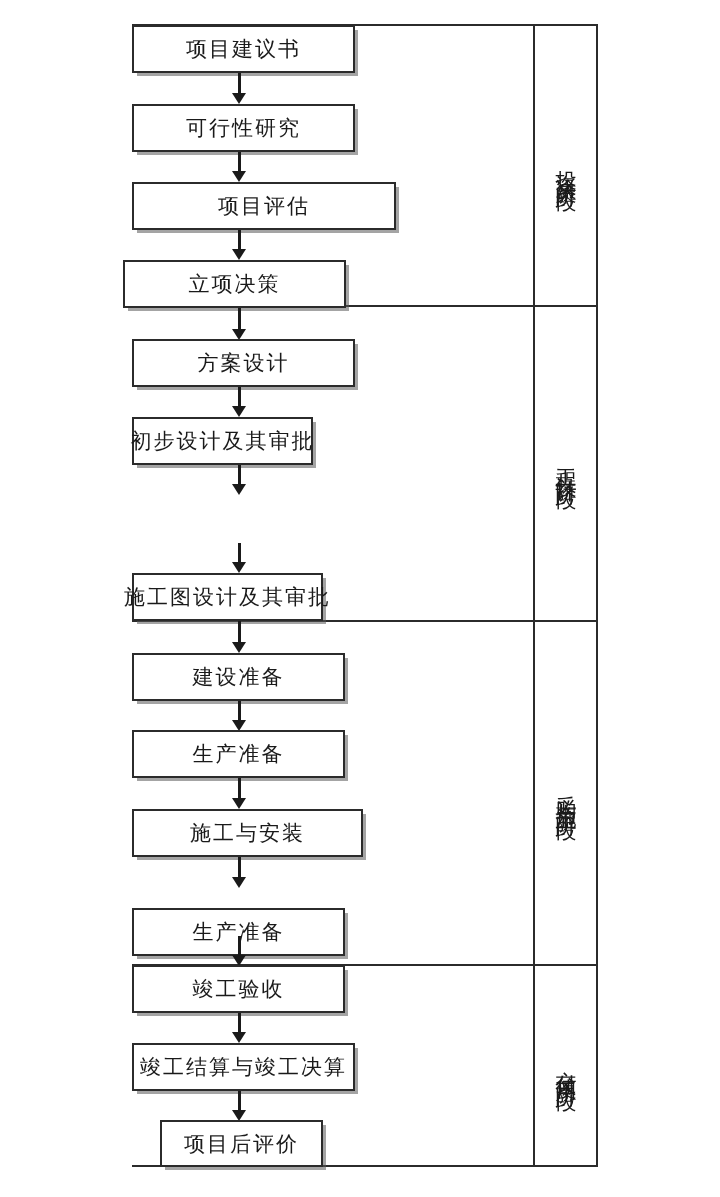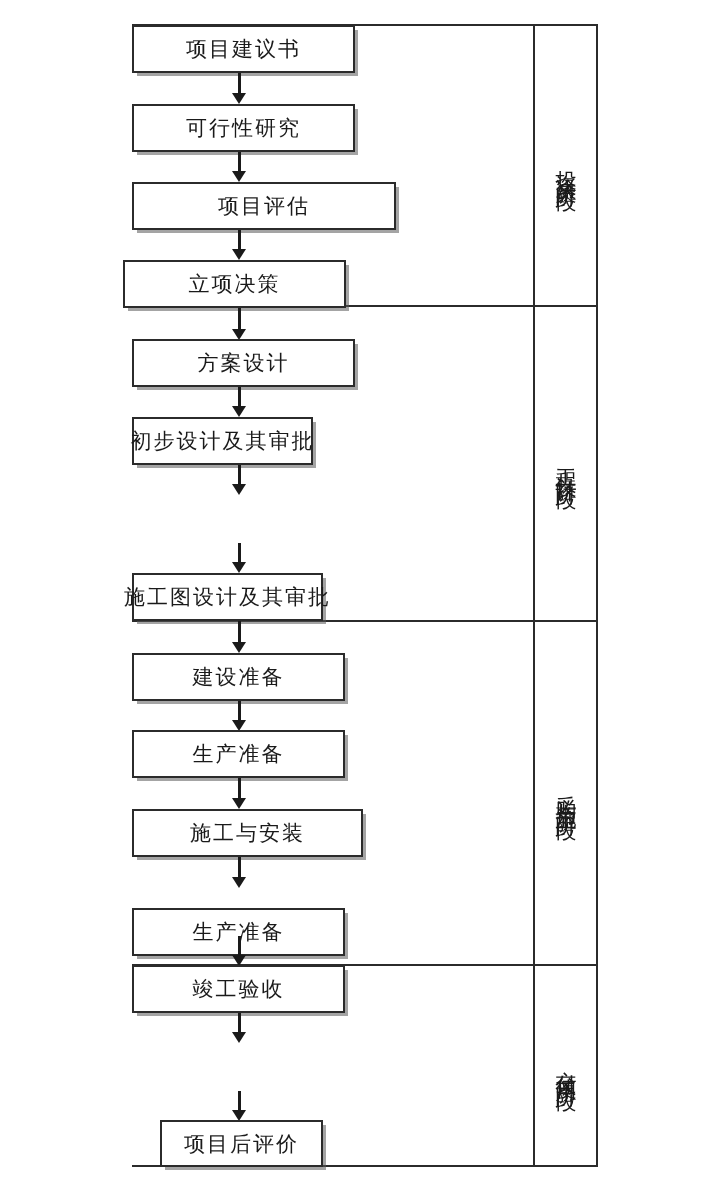--- a/index.html
+++ b/index.html
@@ -207,20 +207,21 @@
     <div class="shaft" style="height:20px;"></div>
       <div class="head" style="top:19px;"></div>
   </div>
 
   <div class="node" style="left:132px; top:965px; width:213px; height:48px;">竣工验收</div>
   <div class="arrow" style="left:232px; top:1013px; height:30px;">
     <div class="shaft" style="height:20px;"></div>
       <div class="head" style="top:19px;"></div>
   </div>
 
+  <div class="node" style="left:132px; top:1043px; width:223px; height:48px;">竣工结算与竣工决算</div>
   <div class="arrow" style="left:232px; top:1091px; height:30px;">
     <div class="shaft" style="height:20px;"></div>
       <div class="head" style="top:19px;"></div>
   </div>
 
   <div class="node" style="left:160px; top:1120px; width:163px; height:47px;">项目后评价</div>
 
 </div>
 
 </body></html>

